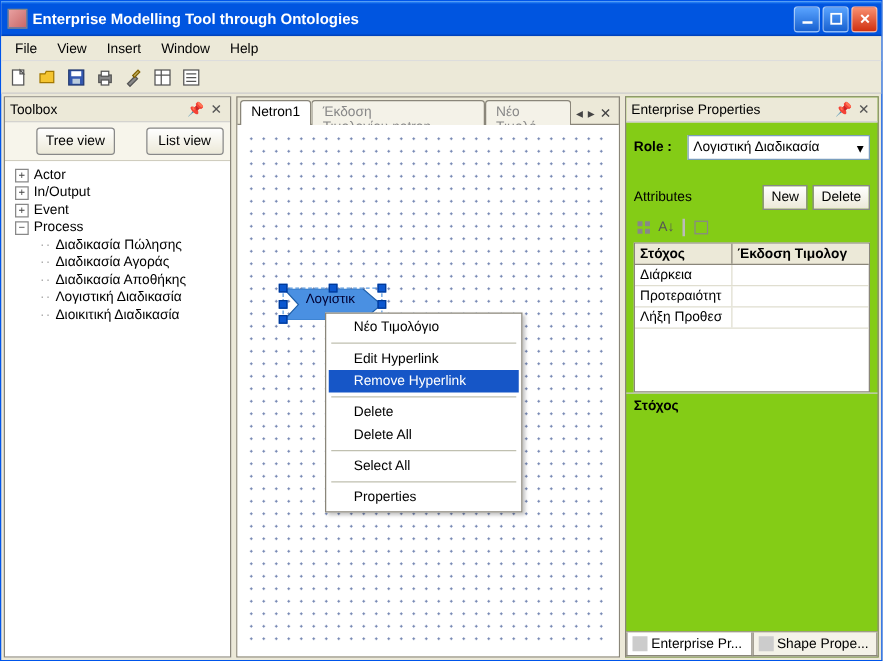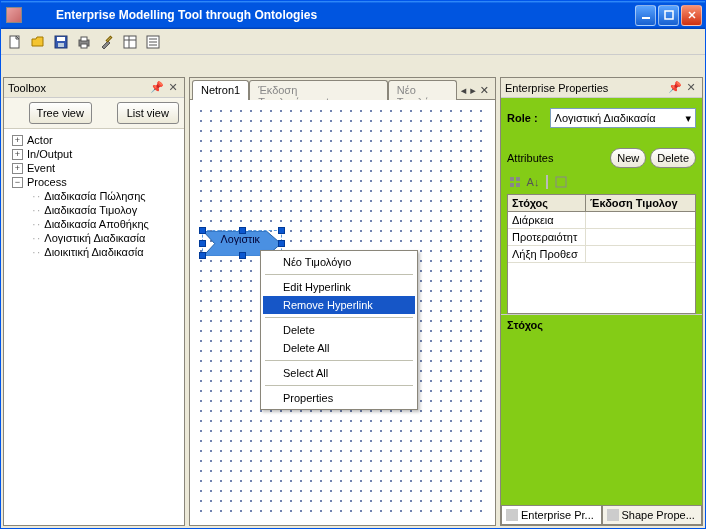--- a/index.html
+++ b/index.html
@@ -1,18 +1,18 @@
 <!DOCTYPE html>
 <html><head>
 <meta charset="utf-8">
 <style>
   * { box-sizing: border-box; margin: 0; padding: 0; font-family: Tahoma, sans-serif; font-size: 11px; }
   body { background: #ece9d8; overflow: hidden; }
   .window { width: 706px; height: 529px; border: 1px solid #0055ea; background: #ece9d8; position: relative; }
-  .titlebar { height: 28px; background: linear-gradient(to bottom, #3a95ff 0%, #0055e0 8%, #0055e0 92%, #003db0 100%); display: flex; align-items: center; padding: 0 3px 0 5px; color: #fff; gap: 30px; }
+  .titlebar { height: 28px; background: linear-gradient(to bottom, #3a95ff 0%, #0055e0 8%, #0055e0 92%, #003db0 100%); display: flex; align-items: center; padding: 0 3px 0 5px; color: #fff; }
   .titlebar-icon { width: 16px; height: 16px; margin-right: 4px; background: linear-gradient(135deg,#e8a0a0 0%,#c86868 100%); border: 1px solid #888; display: inline-block; }
   .titlebar-text { flex: 1; font-weight: bold; font-size: 12px; }
   .titlebar-buttons { display: flex; gap: 2px; }
   .tbtn { width: 21px; height: 21px; border-radius: 3px; display: flex; align-items: center; justify-content: center; font-weight: bold; color: #fff; border: 1px solid rgba(255,255,255,0.5); }
   .tbtn-min,.tbtn-max { background: linear-gradient(to bottom,#5aa4ff,#1760d0); }
   .tbtn-close { background: linear-gradient(to bottom,#f89070,#d03010); }
   .menubar { height: 20px; display: flex; align-items: center; padding: 0 4px; background: #ece9d8; gap: 2px; border-bottom: 1px solid #ddd; }
   .menu-item { padding: 2px 7px; cursor: default; }
   .toolbar { height: 26px; display: flex; align-items: center; padding: 2px 4px; background: #ece9d8; border-bottom: 1px solid #ccc; gap: 3px; }
   .tb-icon { width: 20px; height: 20px; display: flex; align-items: center; justify-content: center; border: 1px solid transparent; }
@@ -28,39 +28,39 @@
   .tree-node .tw { width: 11px; height:11px; border:1px solid #888; margin-right:4px; display:flex; align-items:center; justify-content:center; font-size:9px; color:#444;}
   .tree-child { padding-left: 26px; display:flex; align-items:center; padding-top:1px; padding-bottom:1px;}
   .tree-child::before { content:"··"; color:#aaa; margin-right:3px; letter-spacing:1px;}
   .canvas-area { flex: 1; border: 1px solid #8a867a; margin-left: 4px; display:flex; flex-direction:column; background:#ece9d8;}
   .tabs-row { height: 22px; display:flex; align-items:flex-end; padding: 2px 2px 0 2px; gap:0; border-bottom:1px solid #8a867a; position:relative;}
   .tab { height: 20px; padding: 3px 8px 0 8px; border:1px solid #8a867a; border-bottom:none; border-top-left-radius:3px; border-top-right-radius:3px; background:#f4f2e8; color:#888; position:relative; top:1px; }
   .tab.active { background:#fff; color:#000; z-index:2; }
   .tabs-arrows { margin-left:auto; display:flex; gap:4px; padding:0 4px 2px 4px; color:#444;}
   .canvas { flex:1; background:#fff; position:relative; overflow:hidden; border: none;}
   .dotgrid { position:absolute; inset:6px; background-image: radial-gradient(circle,#6f82b0 1px, transparent 1px); background-size: 10px 10px; }
-  .shape-wrap { position:absolute; left:12px; top:130px; width:80px; height:26px; border:1px dashed #5a9ae0; }
+  .shape-wrap { position:absolute; left:36px; top:130px; width:80px; height:26px; border:1px dashed #5a9ae0; }
   .arrow-shape { position:absolute; inset:0; }
   .handle { position:absolute; width:7px; height:7px; background:#0b57d0; border:1px solid #003a99;}
   .handle.tl{top:-4px;left:-4px;} .handle.tr{top:-4px;right:-4px;}
   .handle.bl{bottom:-4px;left:-4px;} .handle.br{bottom:-4px;right:-4px;}
   .handle.t{top:-4px;left:50%;margin-left:-3px;} .handle.b{bottom:-4px;left:50%;margin-left:-3px;}
   .handle.l{left:-4px;top:50%;margin-top:-3px;} .handle.r{right:-4px;top:50%;margin-top:-3px;}
   .context-menu { position:absolute; left:70px; top:150px; width:158px; background:#fff; border:1px solid #8a867a; box-shadow: 2px 2px 3px rgba(0,0,0,0.25); padding:2px; }
   .cm-item { padding: 3px 12px 3px 20px; cursor:default; position:relative; }
   .cm-item.highlight { background:#1656c7; color:#fff; }
   .cm-sep { height:1px; background:#c0c0b0; margin:3px 2px; }
   .props { width:203px; border:1px solid #8a867a; margin-left:4px; background:#84cc16; display:flex; flex-direction:column;}
   .props-body { padding:6px 6px 0 6px; }
   .role-row { display:flex; align-items:center; gap:12px; margin:4px 0 20px 0; }
   .role-row label { font-weight:bold; }
   .role-select { flex:1; height:20px; border:1px solid #7b9ebd; background:#fff; padding:0 4px; display:flex; align-items:center; justify-content:space-between;}
   .attr-row { display:flex; align-items:center; gap:4px; margin-bottom:4px;}
   .attr-row .lbl { font-weight:normal; flex:1;}
-  .btn-sm { height:20px; padding:0 6px; border:1px solid #888; background:linear-gradient(to bottom,#fff,#ece9d8); border-radius:10px;}
+  .btn-sm { height:20px; padding:0 6px; border:1px solid #888; background:linear-gradient(to bottom,#fff,#ece9d8); border-radius:0;}
   .attr-toolbar { display:flex; gap:2px; padding:2px 0 4px 0; align-items:center; color:#555;}
   .attr-toolbar span{ width:16px; height:16px; display:flex; align-items:center; justify-content:center; border:1px solid transparent;}
   .attr-table { border:1px solid #8a867a; background:#fff; }
   .attr-head { display:flex; background:#ece9d8; border-bottom:1px solid #8a867a;}
   .attr-head div { padding:2px 4px; font-weight:bold; }
   .attr-head div:first-child{ width:78px; border-right:1px solid #8a867a;}
   .attr-head div:last-child{ flex:1; }
   .attr-body .arow{ display:flex; border-bottom:1px solid #e0ded0;}
   .attr-body .arow div{ padding:2px 4px;}
   .attr-body .arow div:first-child{ width:78px; border-right:1px solid #e0ded0;}
@@ -93,20 +93,27 @@
         </div>
       <div class="tbtn tbtn-close">
           <svg width="10" height="10">
             <line x1="2" y1="2" x2="8" y2="8" stroke="#fff" stroke-width="1.5"></line>
             <line x1="8" y1="2" x2="2" y2="8" stroke="#fff" stroke-width="1.5"></line>
           </svg>
         </div>
     </div>
   </div>
 
+  <div class="menubar" id="menubar">
+      <div class="menu-item">File</div>
+      <div class="menu-item">View</div>
+      <div class="menu-item">Insert</div>
+      <div class="menu-item">Window</div>
+      <div class="menu-item">Help</div>
+    </div>
 
   <div class="toolbar">
     <div class="tb-icon">
         <svg width="16" height="16">
           <rect x="3" y="2" width="9" height="12" fill="#fff" stroke="#555"></rect>
           <path d="M9 2 L12 5 L9 5 Z" fill="#ddd" stroke="#555"></path>
         </svg>
       </div>
     <div class="tb-icon">
         <svg width="16" height="16">
@@ -174,21 +181,21 @@
           </div>
           <div class="tree-node">
             <span class="tw">+</span>
             <span>Event</span>
           </div>
           <div class="tree-node">
             <span class="tw">−</span>
             <span>Process</span>
           </div>
           <div class="tree-child">Διαδικασία Πώλησης</div>
-          <div class="tree-child">Διαδικασία Τιμολογ</div>
+          <div class="tree-child">Διαδικασία Αγοράς</div>
           <div class="tree-child">Διαδικασία Αποθήκης</div>
           <div class="tree-child">Λογιστική Διαδικασία</div>
           <div class="tree-child">Διοικιτική Διαδικασία</div>
         </div>
     </div>
 
     <div class="canvas-area">
       <div class="tabs-row" id="tabs-row">
           <div class="tab active">Netron1</div>
           <div class="tab">Έκδοση Τιμολογίου.netron</div>

